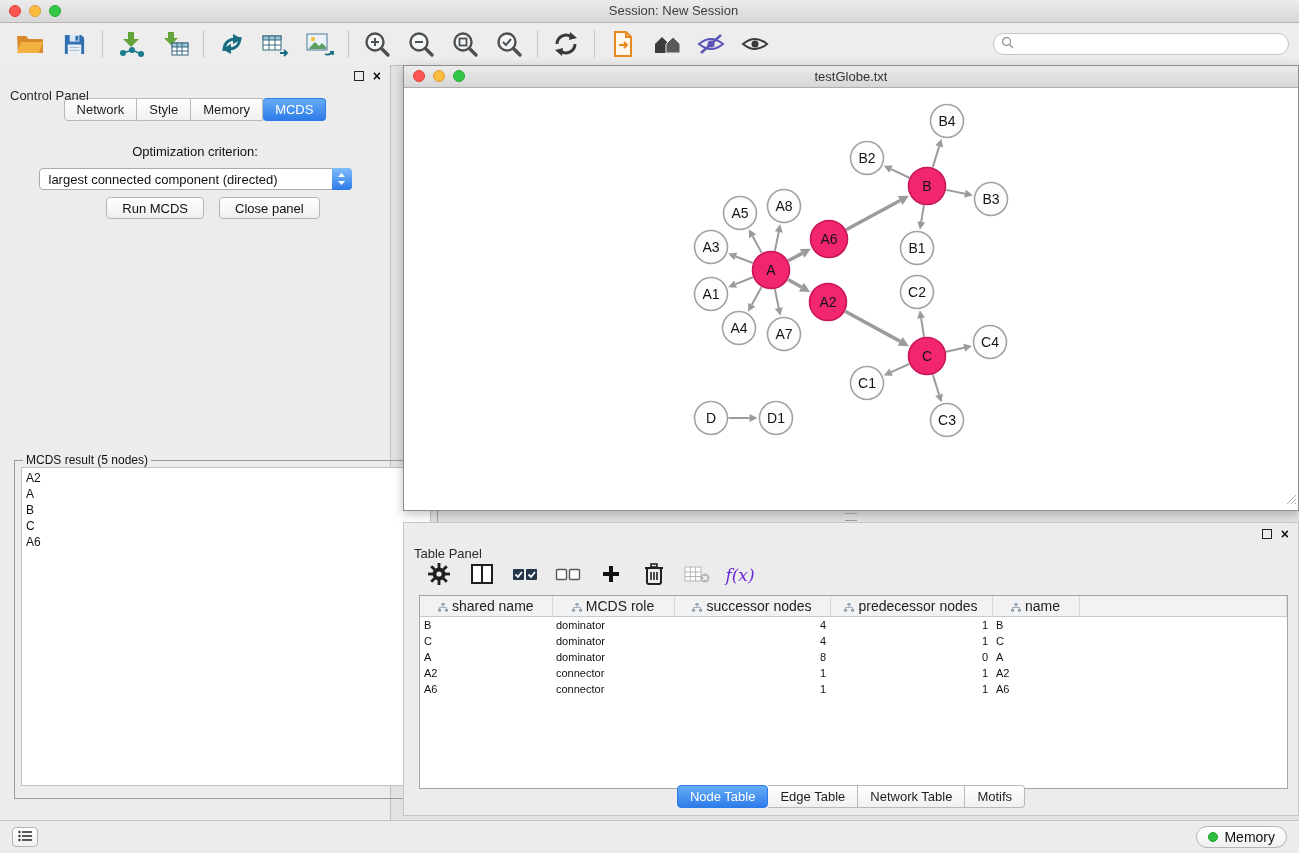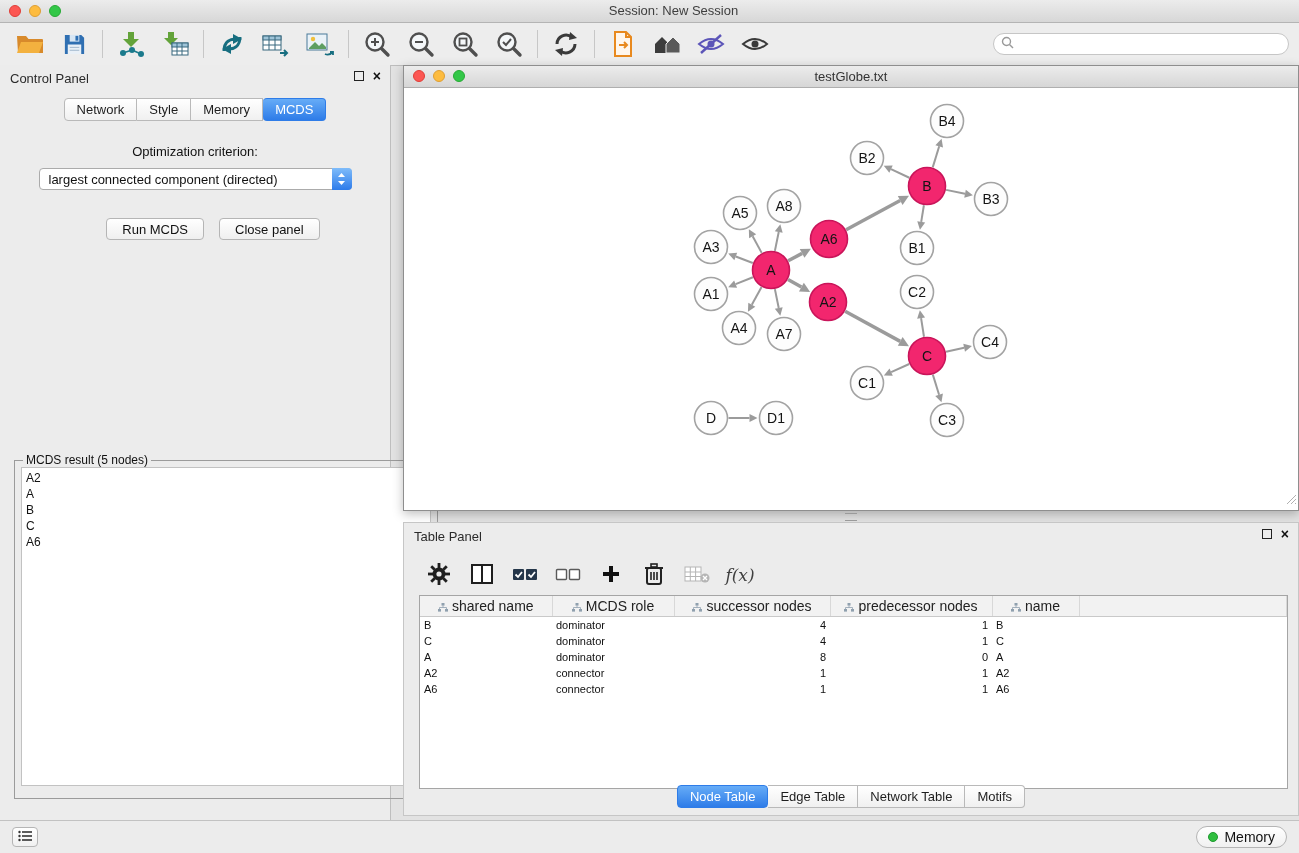--- a/index.html
+++ b/index.html
@@ -19,58 +19,58 @@
   
   .toolbar{position:absolute;top:23px;left:0;right:0;height:42px;background:#EDEDED;border-bottom:1px solid #BDBDBD;display:flex;align-items:center;padding-left:8px;}
   .tool-btn{width:44px;height:36px;border:none;background:transparent;display:flex;align-items:center;justify-content:center;padding:0;}
   .tool-btn svg{display:block;}
   .tool-sep{width:1px;height:28px;background:#C7C7C7;margin:0 6px;}
   .search{position:absolute;right:10px;top:10px;width:296px;height:22px;border:1px solid #C6C6C6;border-radius:12px;background:#fff;display:flex;align-items:center;padding-left:7px;box-sizing:border-box;}
   .search input{border:none;outline:none;flex:1;font-size:12px;background:transparent;margin-left:4px;}
 
   
   .panel-header{position:relative;height:24px;}
-  .ph-title{position:absolute;left:10px;top:6px;font-size:13px;color:#2B2B2B;}
+  .ph-title{position:absolute;left:10px;top:23px;font-size:13px;color:#2B2B2B;}
   .ph-icons{position:absolute;right:9px;top:6px;display:flex;gap:9px;align-items:center;}
   .float-icon{width:8px;height:8px;border:1.5px solid #222;display:inline-block;}
   .close-x{font-size:14px;font-weight:bold;color:#111;line-height:10px;}
 
   
   .control-panel{position:absolute;left:0;top:65px;width:391px;height:756px;background:#ECECEC;border-right:1px solid #BEBEBE;box-sizing:border-box;}
   .cp-tabs{display:flex;justify-content:center;margin-top:9px;}
   .seg{height:21px;line-height:21px;padding:0 12px;font-size:13px;background:linear-gradient(#FFFFFF,#F0F0F0);border:1px solid #B9B9B9;border-left:none;color:#1E1E1E;}
   .seg.first{border-left:1px solid #B9B9B9;border-radius:4px 0 0 4px;}
   .seg.last{border-radius:0 4px 4px 0;}
   .seg.selected{background:linear-gradient(#66ACF7,#2E7CE8);color:#fff;border-color:#2E7CE8;border-radius:4px;}
   .opt-label{text-align:center;margin-top:23px;font-size:13px;color:#111;}
   .combo{position:relative;margin:9px auto 0;width:313px;height:22px;border:1px solid #ABABAB;border-radius:4px;background:#fff;box-sizing:border-box;}
   .combo-text{position:absolute;left:9px;top:3px;font-size:13px;color:#111;white-space:nowrap;}
   .combo-btn{position:absolute;right:-1px;top:-1px;bottom:-1px;width:20px;background:linear-gradient(#7FBCFA,#2D7BEA);border-radius:0 4px 4px 0;display:flex;align-items:center;justify-content:center;}
-  .cp-buttons{display:flex;justify-content:center;gap:15px;margin-top:28px;padding-left:36px;}
+  .cp-buttons{display:flex;justify-content:center;gap:15px;margin-top:7px;padding-left:36px;}
   .btn{height:22px;padding:0 15px;font-size:13px;background:linear-gradient(#FFFFFF,#EFEFEF);border:1px solid #B5B5B5;border-radius:4px;color:#111;}
   .mcds-fieldset{position:absolute;left:14px;top:388px;width:424px;height:346px;box-sizing:border-box;border:1px solid #9B9B9B;margin:0;padding:0 6px 6px 6px;}
   .mcds-fieldset legend{font-size:12px;color:#111;padding:0 3px;margin-left:2px;}
   .mcds-listbox{width:100%;height:calc(100% - 6px);box-sizing:border-box;background:#fff;border:1px solid #C2C2C2;overflow:auto;padding-top:2px;}
   .mcds-item{font-size:12px;color:#111;line-height:16px;padding-left:4px;}
 
   
   .network-window{position:absolute;left:403px;top:65px;width:896px;height:446px;background:#fff;border:1px solid #8E8E8E;box-sizing:border-box;box-shadow:0 3px 10px rgba(0,0,0,0.25);}
   .nw-titlebar{position:relative;height:21px;background:linear-gradient(#ECECEC,#D6D6D6);border-bottom:1px solid #AFAFAF;}
   .nw-titlebar .lights{top:4px;}
   .nw-title{text-align:center;font-size:13px;line-height:21px;color:#333;}
   .nw-canvas{position:absolute;top:22px;left:0;right:0;bottom:0;background:#fff;overflow:hidden;}
   .nw-canvas svg text{font-family:"Liberation Sans",sans-serif;}
   .resize-grip{position:absolute;right:1px;bottom:1px;}
   .h-grip{position:absolute;left:845px;top:513px;width:12px;height:6px;border-top:1px solid #9A9A9A;border-bottom:1px solid #9A9A9A;}
 
   
   .table-panel{position:absolute;left:403px;top:522px;width:896px;height:294px;background:#ECECEC;border:1px solid #C6C6C6;box-sizing:border-box;}
   .tp-toolbar{display:flex;align-items:center;gap:13px;margin:10px 0 0 20px;height:36px;}
   .tp-btn{border:none;background:transparent;padding:0;display:flex;align-items:center;justify-content:center;width:30px;height:30px;}
-  .fx-label{font-family:"DejaVu Serif",serif;font-style:italic;font-size:17px;color:#404040;}
+  .fx-label{font-family:"DejaVu Serif",serif;font-style:italic;font-size:17px;color:#6d28d9;}
   .tp-table-wrap{position:absolute;left:15px;right:10px;top:72px;height:192px;background:#fff;border:1px solid #A5A5A5;overflow:hidden;}
   table.node-table{border-collapse:collapse;table-layout:fixed;width:100%;font-size:11px;color:#111;}
   table.node-table th{height:18px;background:#F2F2F2;border-right:1px solid #D8D8D8;border-bottom:1px solid #C9C9C9;font-weight:normal;font-size:14px;color:#222;white-space:nowrap;overflow:hidden;}
   table.node-table th .col-icon{margin-right:4px;vertical-align:-1px;}
   table.node-table td{height:16px;padding:0 4px;white-space:nowrap;overflow:hidden;}
   td.c0{padding-left:10px;}
   td.c2{text-align:right;padding-right:14px;}
   td.c3{text-align:right;padding-right:48px;}
   td.c4{padding-left:12px;}
   .tp-tabs{position:absolute;bottom:7px;left:0;right:0;display:flex;justify-content:center;}

